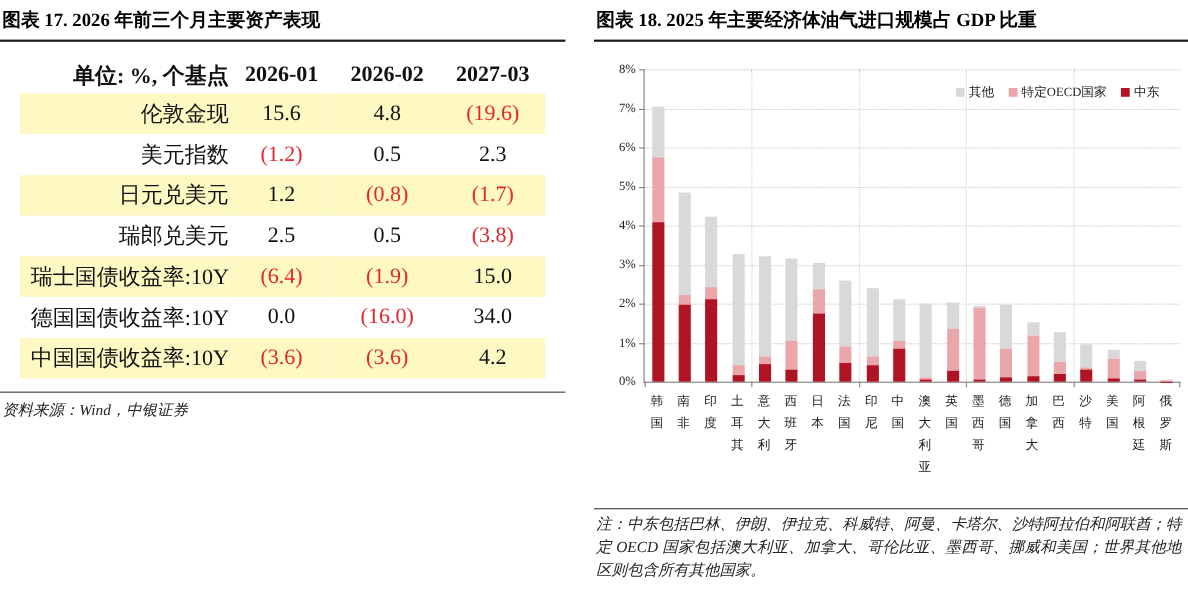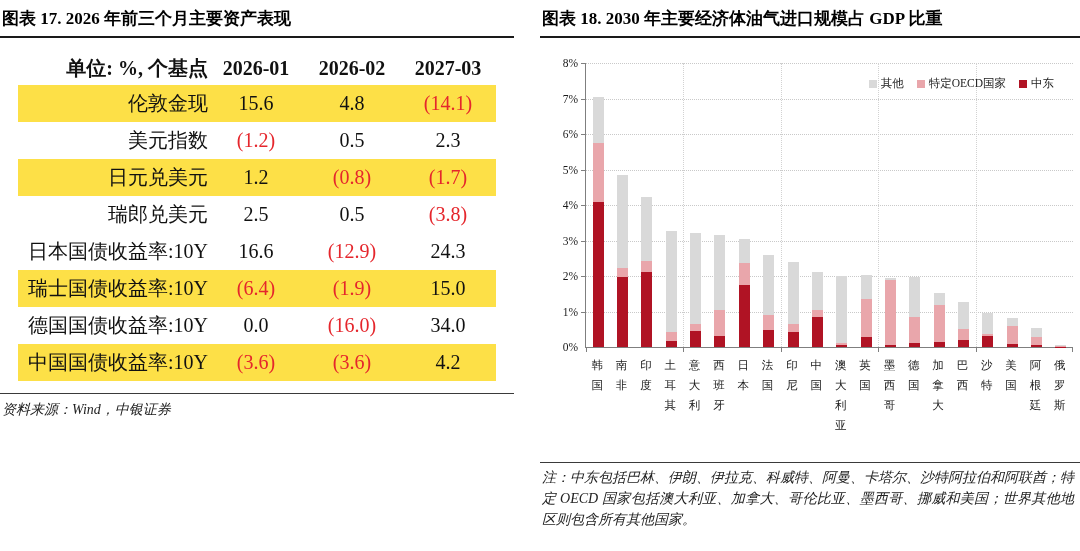--- a/index.html
+++ b/index.html
@@ -11,21 +11,21 @@
   .fig-title{font-weight:bold;font-size:17px;line-height:20px;padding:9px 0 7px 2px;border-bottom:2px solid #1a1a1a;color:#000;}
   
   table.assets{border-collapse:collapse;table-layout:fixed;margin:13px 0 0 18px;width:478px;font-size:20px;}
   table.assets col.c-lbl{width:190px;}
   table.assets col.c-val{width:96px;}
   table.assets th,table.assets td{padding:0;font-weight:normal;}
   table.assets thead th{height:34px;font-weight:bold;}
   table.assets tbody td{height:37px;}
   td.lbl,th.lbl{text-align:right;padding-right:8px;white-space:nowrap;}
   td.val,th.val{text-align:center;}
-  tr.stripe{background:#fde047;}
+  tr.stripe{background:#fef9c3;}
   .neg{color:#E5262C;}
   .thin-rule{border-top:1px solid #3a3a3a;margin-top:12px;}
   .source{font-style:italic;font-size:14px;padding:7px 0 0 2px;color:#222;}
   .note{font-style:italic;font-size:14px;line-height:21px;padding:4px 0 0 2px;width:532px;color:#222;text-align:justify;}
   
   .chart{position:relative;width:540px;height:412px;}
   .plot{position:absolute;left:45px;top:25px;width:487px;height:284px;border-left:1px solid #7f7f7f;border-bottom:1px solid #7f7f7f;}
   .gl-h{position:absolute;left:0;right:0;border-top:1px dotted #c9c9c9;}
   .gl-v{position:absolute;top:0;bottom:0;border-left:1px dotted #d2d2d2;}
   .ytick{position:absolute;left:-5px;width:5px;border-top:1px solid #7f7f7f;}
@@ -58,46 +58,40 @@
             <th class="val">2026-01</th>
             <th class="val">2026-02</th>
             <th class="val">2027-03</th>
           </tr>
         </thead>
       <tbody>
           <tr class="stripe">
             <td class="lbl">伦敦金现</td>
             <td class="val">15.6</td>
             <td class="val">4.8</td>
-            <td class="val neg">(14.1)</td>
+            <td class="val neg">(19.6)</td>
           </tr>
           <tr class="">
             <td class="lbl">美元指数</td>
             <td class="val neg">(1.2)</td>
             <td class="val">0.5</td>
             <td class="val">2.3</td>
           </tr>
           <tr class="stripe">
             <td class="lbl">日元兑美元</td>
             <td class="val">1.2</td>
             <td class="val neg">(0.8)</td>
             <td class="val neg">(1.7)</td>
           </tr>
           <tr class="">
             <td class="lbl">瑞郎兑美元</td>
             <td class="val">2.5</td>
             <td class="val">0.5</td>
             <td class="val neg">(3.8)</td>
           </tr>
-          <tr class="">
-            <td class="lbl">日本国债收益率:10Y</td>
-            <td class="val">16.6</td>
-            <td class="val neg">(12.9)</td>
-            <td class="val">24.3</td>
-          </tr>
           <tr class="stripe">
             <td class="lbl">瑞士国债收益率:10Y</td>
             <td class="val neg">(6.4)</td>
             <td class="val neg">(1.9)</td>
             <td class="val">15.0</td>
           </tr>
           <tr class="">
             <td class="lbl">德国国债收益率:10Y</td>
             <td class="val">0.0</td>
             <td class="val neg">(16.0)</td>
@@ -109,21 +103,21 @@
             <td class="val neg">(3.6)</td>
             <td class="val">4.2</td>
           </tr>
         </tbody>
     </table>
     <div class="thin-rule"></div>
     <div class="source">资料来源：Wind，中银证券</div>
   </div>
 
   <div class="panel panel-right">
-    <div class="fig-title">图表 18. 2030 年主要经济体油气进口规模占 GDP 比重</div>
+    <div class="fig-title">图表 18. 2025 年主要经济体油气进口规模占 GDP 比重</div>
     <div class="chart" id="chart">
       <div id="ylabels">
           <div class="ylab" style="top:302.0px">0%</div>
           <div class="ylab" style="top:266.5px">1%</div>
           <div class="ylab" style="top:231.0px">2%</div>
           <div class="ylab" style="top:195.5px">3%</div>
           <div class="ylab" style="top:160.0px">4%</div>
           <div class="ylab" style="top:124.5px">5%</div>
           <div class="ylab" style="top:89.0px">6%</div>
           <div class="ylab" style="top:53.5px">7%</div>

